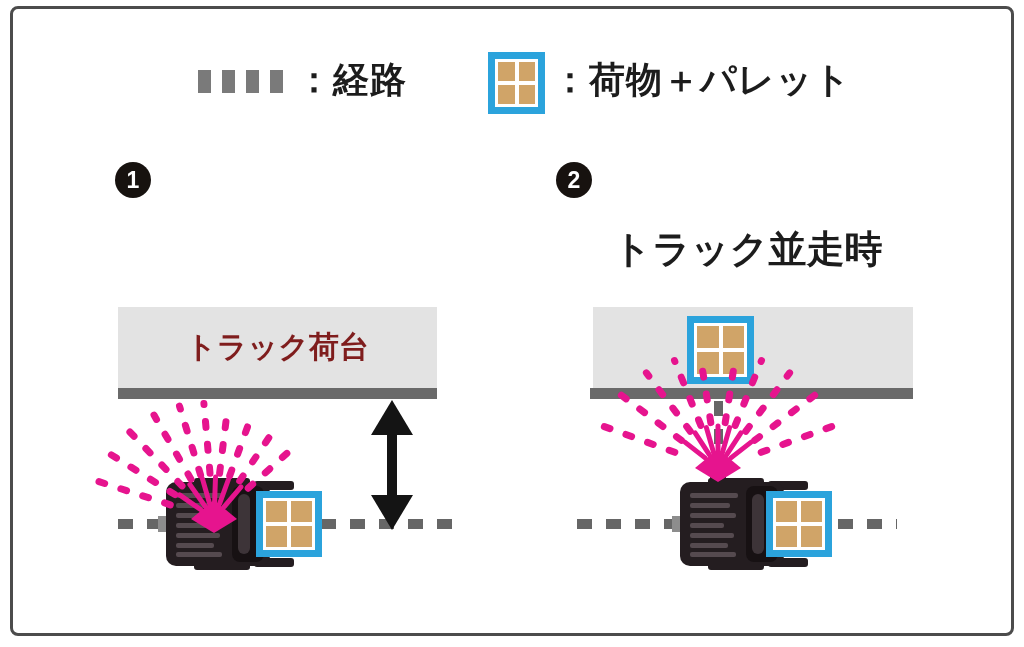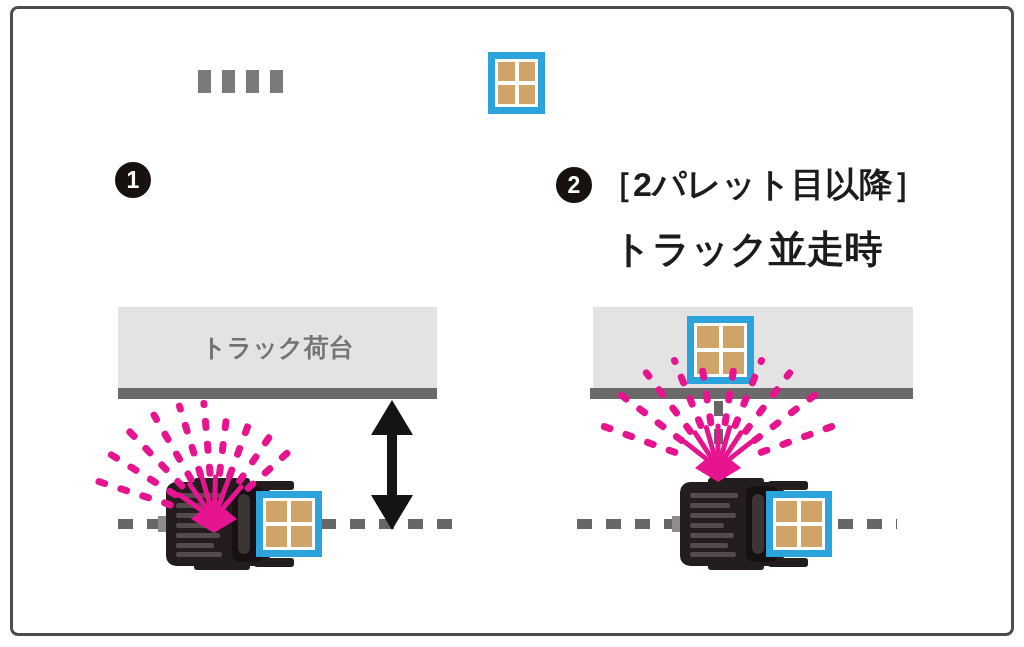--- a/index.html
+++ b/index.html
@@ -25,21 +25,21 @@
   .pallet .cell{background:#d0a468;}
   
   .heading{font-size:34px;font-weight:700;display:flex;align-items:center;gap:7px;z-index:3;}
   .badge{
     flex:0 0 auto;width:36px;height:36px;border-radius:50%;background:#17120f;color:#fff;
     font-size:23px;font-weight:700;display:flex;align-items:center;justify-content:center;
   }
   .subtitle{font-size:38px;font-weight:700;z-index:3;}
   
   .bed{background:#e3e3e3;z-index:1;display:flex;align-items:center;justify-content:center;}
-  .bed-label{font-size:25px;font-weight:600;color:#737373;}
+  .bed-label{font-size:30px;font-weight:600;color:#7f1d1d;}
   .bed-edge{background:#6a6a6a;z-index:2;}
   
   .route-h{
     height:10px;z-index:1;
     background:repeating-linear-gradient(to right,#666 0 15px,transparent 15px 29px);
   }
   .route-v{
     width:9px;z-index:2;
     background:repeating-linear-gradient(to bottom,#666 0 15px,transparent 15px 28px);
   }
@@ -81,36 +81,37 @@
       </g>
     </defs>
   </svg>
 
   <div class="abs route-dashes">
     <div class="sq"></div>
     <div class="sq"></div>
     <div class="sq"></div>
     <div class="sq"></div>
   </div>
+  <div class="abs legend-label" style="left:296px;">：経路</div>
 
   <div class="abs pallet" style="left:488px;top:52px;width:57px;height:62px;">
     <div class="inner">
         <div class="cell"></div>
         <div class="cell"></div>
         <div class="cell"></div>
         <div class="cell"></div>
       </div>
   </div>
+  <div class="abs legend-label" style="left:552px;">：荷物＋パレット</div>
 
   <div class="abs heading" style="left:115px;top:162px;">
     <span class="badge">1</span>
   </div>
   <div class="abs heading" style="left:556px;top:162px;">
     <span class="badge">2</span>
-    <span>［2パレット目以降］</span>
   </div>
   <div class="abs subtitle" style="left:613px;top:224px;">トラック並走時</div>
 
   <div class="abs bed" style="left:118px;top:307px;width:319px;height:81px;">
     <span class="bed-label">トラック荷台</span>
   </div>
   <div class="abs bed-edge" style="left:118px;top:388px;width:319px;height:11px;"></div>
 
   <div class="abs route-h" style="left:118px;top:519px;width:338px;"></div>
 

